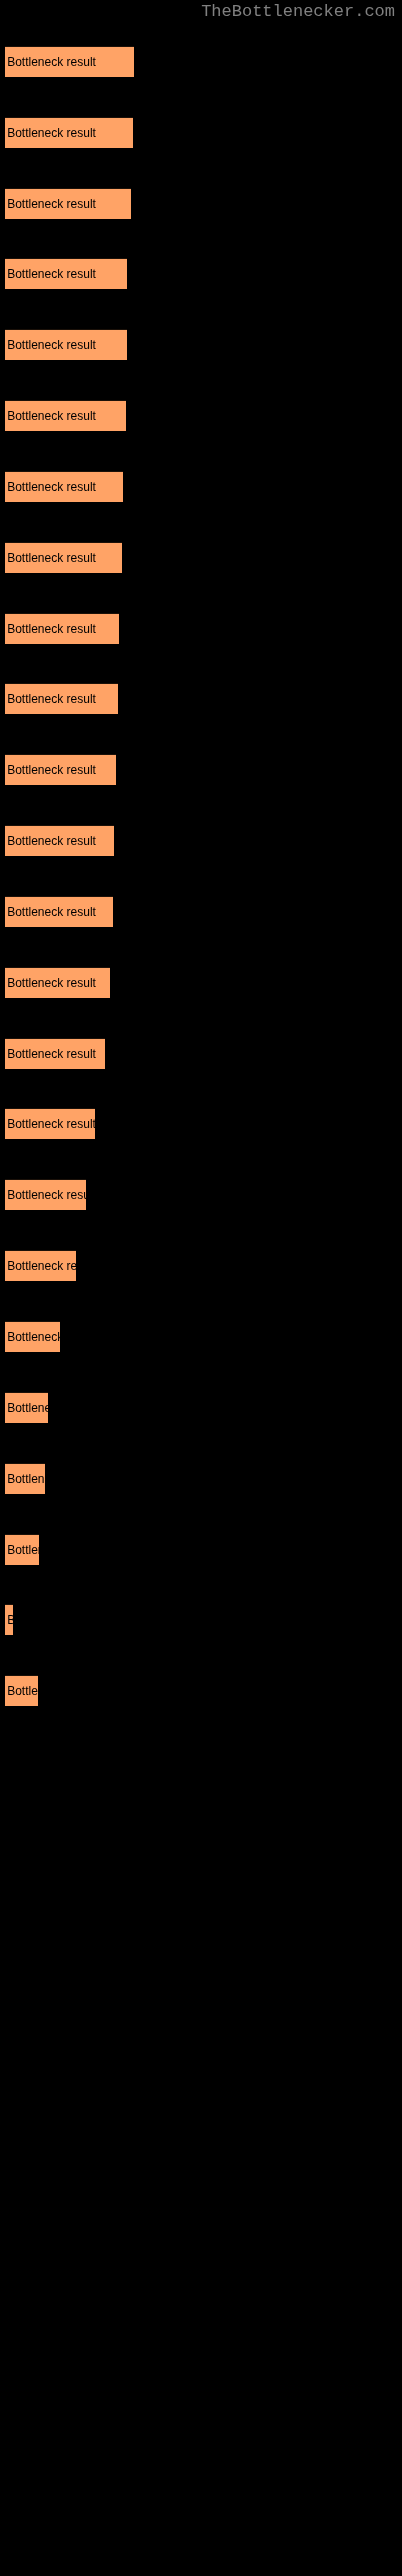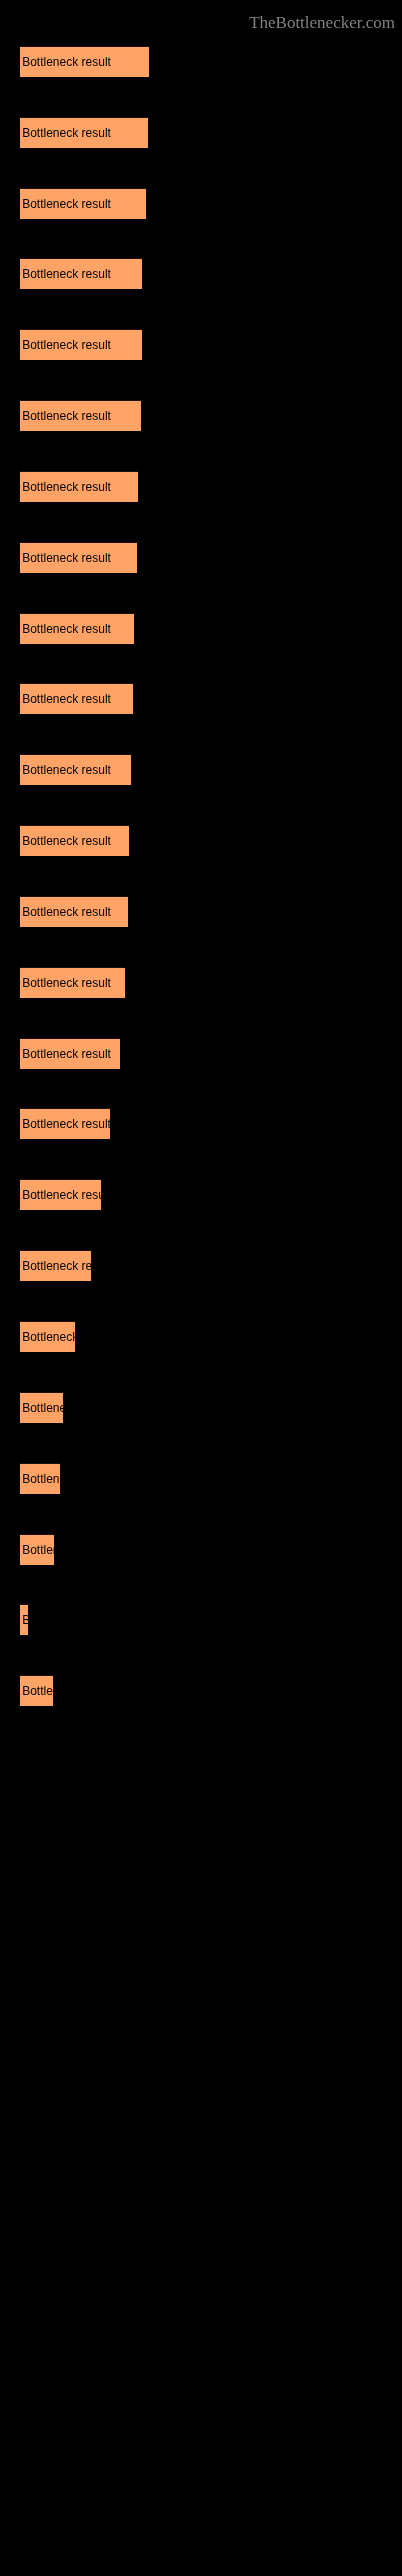--- a/index.html
+++ b/index.html
@@ -20,22 +20,22 @@
     position: absolute;
     left: 0;
     top: 0;
     width: 403px;
     height: 2576px;
     background: #000000;
   }
   #site-title {
     position: absolute;
     right: 8px;
-    top: 13px;
-    font-family: Liberation Serif, serif;
+    top: 2px;
+    font-family: Liberation Mono, monospace;
     font-size: 17px;
     line-height: 19.3px;
     color: #808080;
     white-space: nowrap;
     letter-spacing: 0px;
   }
   #bars-layer {
     position: absolute;
     left: 0;
     top: 0;
@@ -50,21 +50,20 @@
   .bar {
     position: absolute;
     left: 4.8px;
     top: 0;
     height: 31px;
     background: #ffa366;
     border-top: 0.8px solid #1a1008;
     box-sizing: border-box;
     overflow: hidden;
     white-space: nowrap;
-    margin-left: 15px;
   }
   .bar-label {
     position: absolute;
     left: 2.4px;
     top: 0;
     height: 31px;
     line-height: 31px;
     font-family: "Liberation Sans", sans-serif;
     font-size: 12px;
     color: #000000;

